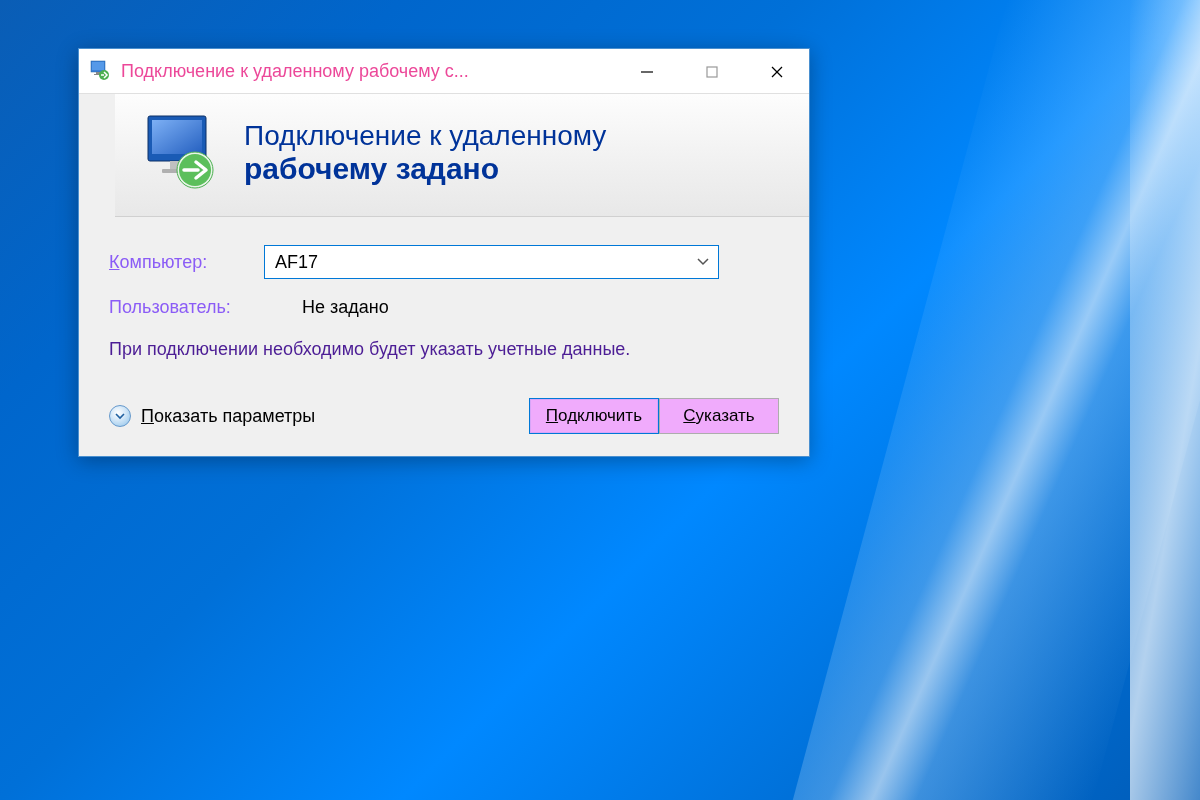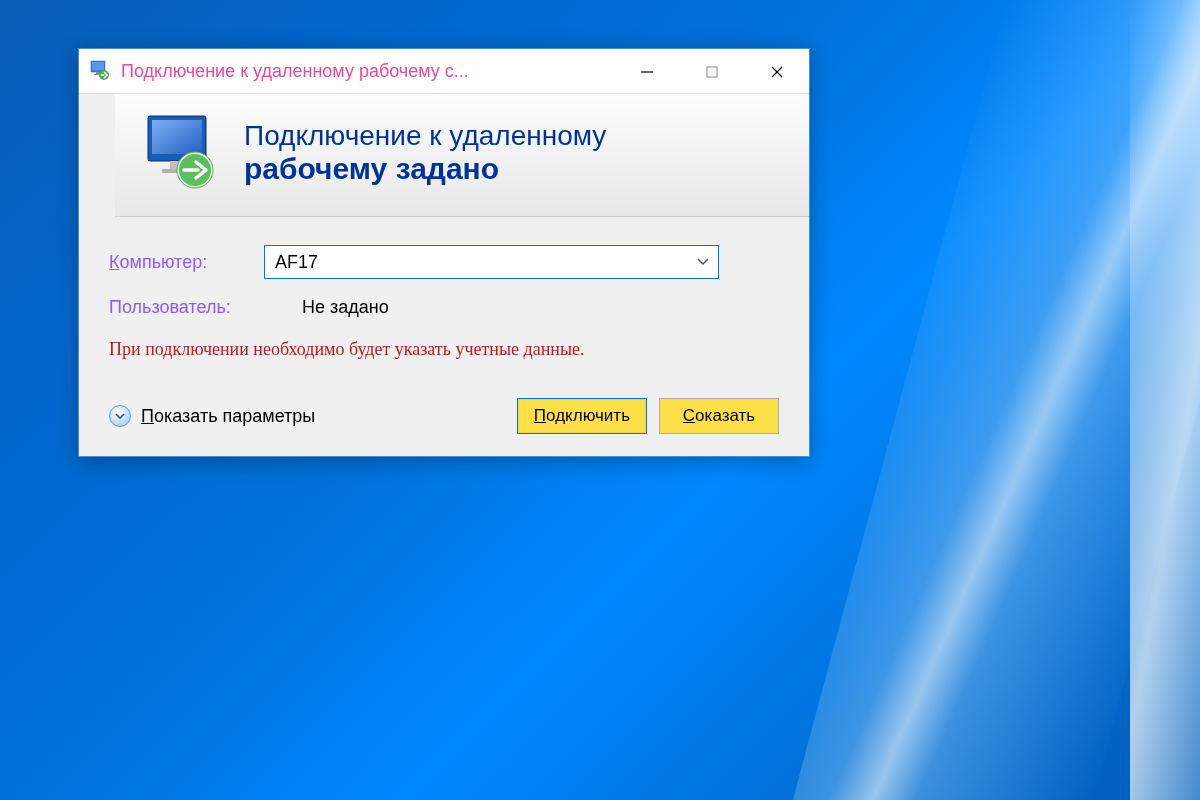--- a/index.html
+++ b/index.html
@@ -150,25 +150,24 @@
       justify-content: center;
       cursor: pointer;
     }
     .user-value {
       font-size: 18px;
       color: #000;
       margin-left: 38px;
     }
     .info-text {
       font-size: 18px;
-      color: #b91c1c;
+      color: #4c1d95;
       margin-top: 8px;
       margin-bottom: 30px;
       line-height: 1.45;
-      font-family: Liberation Serif, serif;
     }
     .bottom-row {
       display: flex;
       align-items: center;
       padding-top: 6px;
     }
     .expand-section {
       display: flex;
       align-items: flex-end;
       flex: 1;
@@ -185,26 +184,25 @@
       justify-content: center;
       margin-right: 10px;
     }
     .expand-text {
       font-size: 18px;
       color: #000;
     }
     .btn {
       height: 36px;
       padding: 0 16px;
-      background: #fde047;
+      background: #f0abfc;
       border: 1px solid #adadad;
       font-size: 17px;
       font-family: inherit;
       cursor: pointer;
-      margin-left: 12px;
       min-width: 120px;
     }
     .btn.primary {
       border: 1.5px solid #0078d7;
       box-shadow: inset 0 0 0 1px rgba(0,120,215,0.1);
     }
   </style>
 </head>
 <body>
 
@@ -292,16 +290,16 @@
     <div class="bottom-row">
       <div class="expand-section">
         <div class="expand-icon">
           <svg width="10" height="8" viewBox="0 0 10 8">
               <path d="M 1 2 L 5 6 L 9 2" stroke="#2060a0" stroke-width="1.6" fill="none"></path>
             </svg>
         </div>
         <div class="expand-text"><span class="underline-char">П</span><span>оказать параметры</span></div>
       </div>
       <button class="btn primary"><span class="underline-char">П</span><span>одключить</span></button>
-      <button class="btn"><span class="underline-char">С</span><span>оказать</span></button>
+      <button class="btn"><span class="underline-char">С</span><span>указать</span></button>
     </div>
   </div>
 </div>
 
 </body></html>

